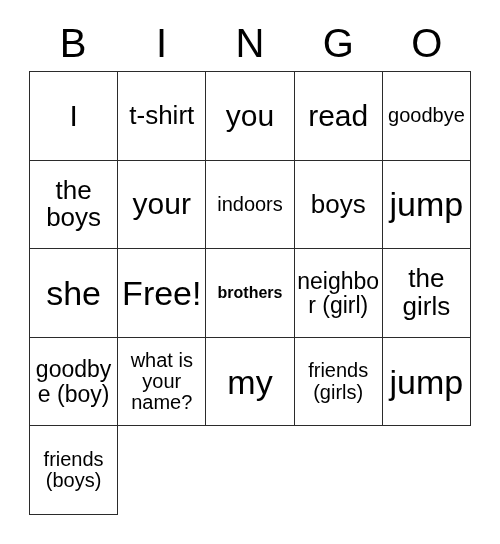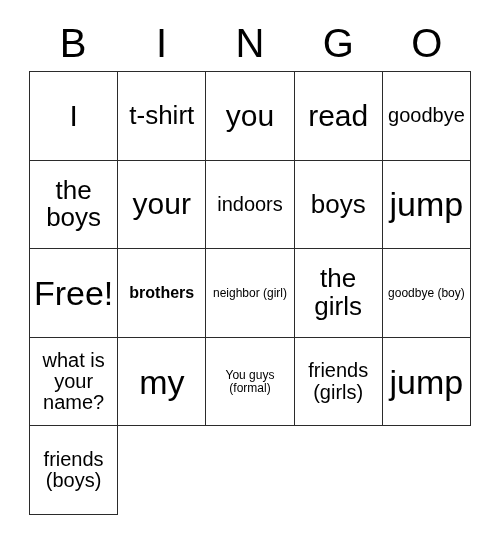--- a/index.html
+++ b/index.html
@@ -67,21 +67,21 @@
     display: block;
     width: 100%;
     line-height: 1.06;
     word-wrap: break-word;
   }
   
   .s-xl span { font-size: 34px; }
   .s-lg span { font-size: 30px; }
   .s-md span { font-size: 26px; }
   .s-sm span { font-size: 20px; }
-  .s-xs span { font-size: 12px; }
+  .s-xs span { font-size: 23px; }
   .s-xxs span { font-size: 16px; font-weight: bold; }
 </style>
 </head>
 <body>
 
 <div id="card">
 
   <div id="header-row">
     <div class="header-cell">B</div>
     <div class="header-cell">I</div>
@@ -118,20 +118,23 @@
         <span>indoors</span>
       </div>
     <div class="cell s-md">
         <span>boys</span>
       </div>
 
     <div class="cell s-xl">
         <span>jump</span>
       </div>
     <div class="cell s-xl">
+        <span>she</span>
+      </div>
+    <div class="cell s-xl">
         <span>Free!</span>
       </div>
     <div class="cell s-xxs">
         <span>brothers</span>
       </div>
 
     <div class="cell s-xs">
         <span>neighbor (girl)</span>
       </div>
     <div class="cell s-md">
@@ -140,23 +143,20 @@
     <div class="cell s-xs">
         <span>goodbye (boy)</span>
       </div>
     <div class="cell s-sm">
         <span>what is your name?</span>
       </div>
     <div class="cell s-xl">
         <span>my</span>
       </div>
 
-    <div class="cell s-xs">
-        <span>You guys (formal)</span>
-      </div>
     <div class="cell s-sm">
         <span>friends (girls)</span>
       </div>
     <div class="cell s-xl">
         <span>jump</span>
       </div>
     <div class="cell s-sm">
         <span>friends (boys)</span>
       </div>
 

